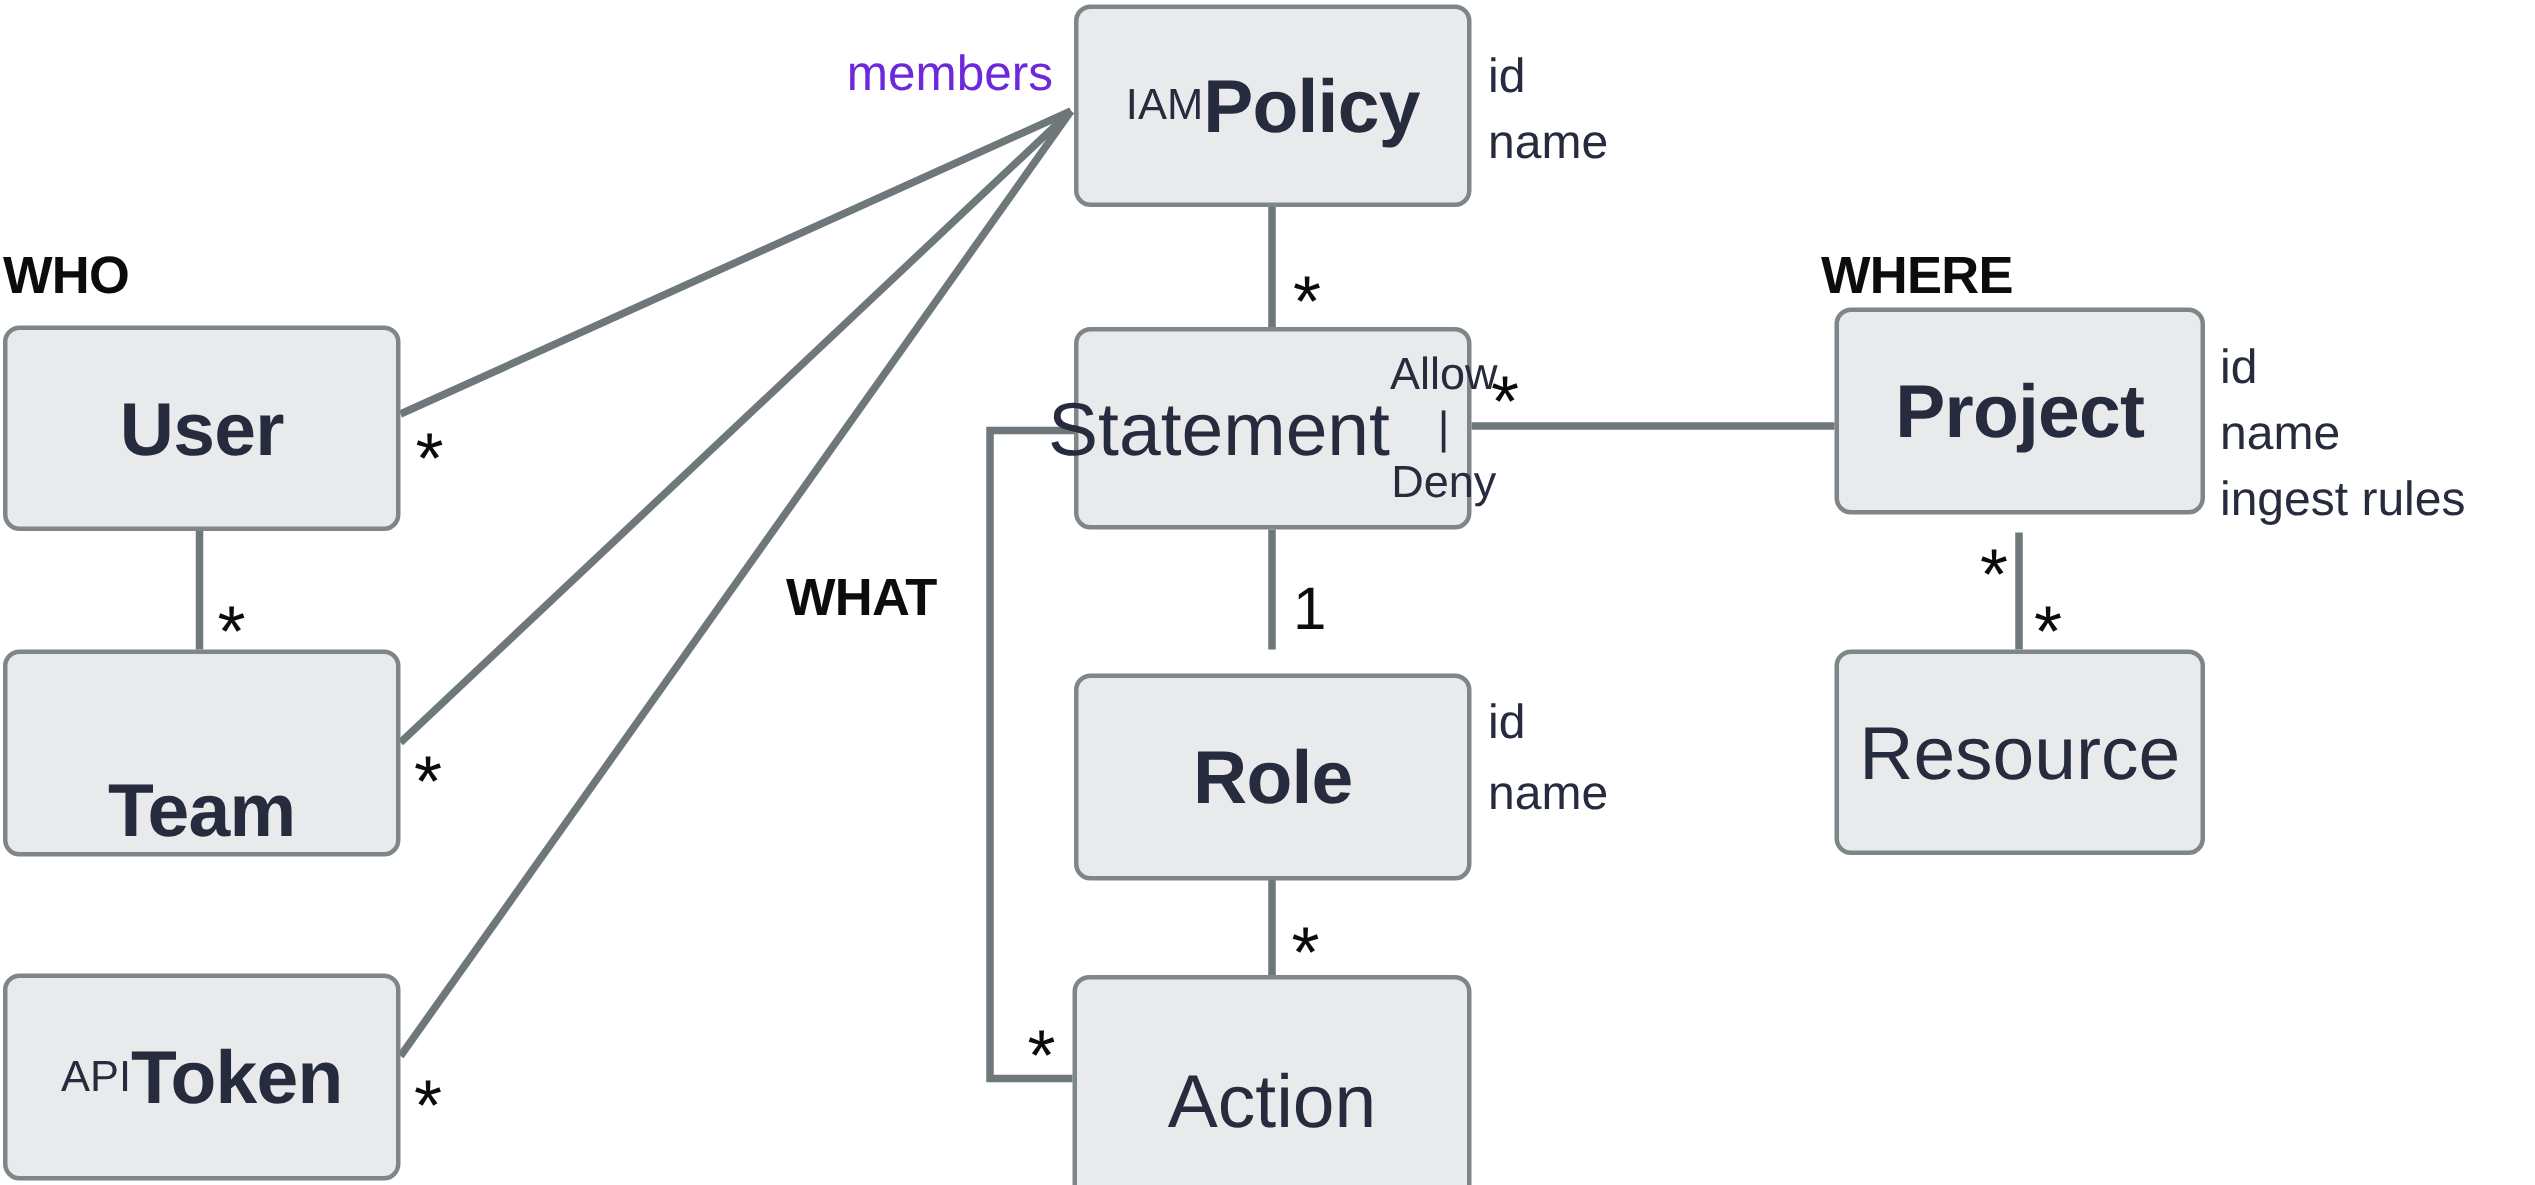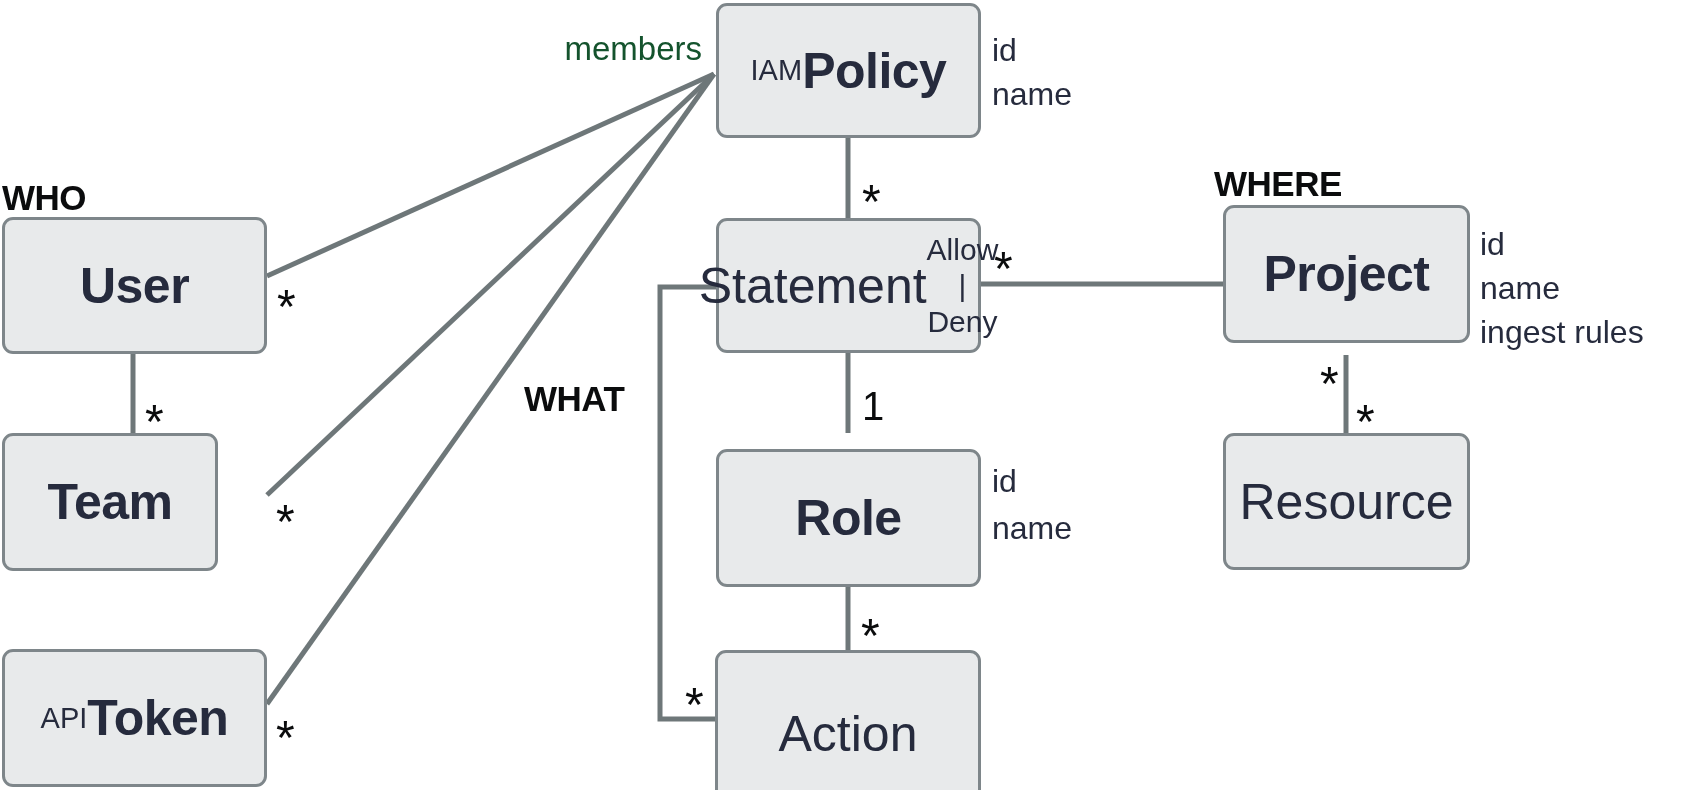--- a/index.html
+++ b/index.html
@@ -45,21 +45,21 @@
     z-index: 3;
     color: #262b3d;
     font-size: 32px;
     line-height: 44px;
     font-weight: 400;
     white-space: nowrap;
   }
   .rel-label {
     position: absolute;
     z-index: 3;
-    color: #14532d;
+    color: #6d28d9;
     font-size: 33px;
     line-height: 1;
     font-weight: 400;
     text-align: right;
     white-space: nowrap;
   }
   .mult {
     position: absolute;
     z-index: 3;
     color: #0b0c0d;
@@ -83,31 +83,31 @@
       <path d="M133,354 L133,433"></path>
       <path d="M848,138 L848,218"></path>
       <path d="M848,353 L848,433"></path>
       <path d="M848,571 L848,650"></path>
       <path d="M981,284 L1223,284"></path>
       <path d="M1346,355 L1346,433"></path>
       <path d="M716,287 L660,287 L660,719 L715,719"></path>
     </g>
   </svg>
 
-  <div class="group-label" style="left:2px; top:180px;">WHO</div>
+  <div class="group-label" style="left:2px; top:166px;">WHO</div>
   <div class="group-label" style="left:524px; top:381px;">WHAT</div>
   <div class="group-label" style="left:1214px; top:166px;">WHERE</div>
 
   <div class="rel-label" style="left:470px; top:32px; width:232px;">members</div>
 
   <div class="entity" style="left:2px; top:217px; width:265px; height:137px;">
     <div class="name-lg">User</div>
   </div>
 
-  <div class="entity" style="left:2px; top:433px; width:216px; height:138px;">
+  <div class="entity" style="left:2px; top:433px; width:265px; height:138px;align-items:flex-end;">
     <div class="name-lg">Team</div>
   </div>
 
   <div class="entity" style="left:2px; top:649px; width:265px; height:138px;">
     <div class="kicker">API</div>
     <div class="name-lg">Token</div>
   </div>
 
   <div class="entity" style="left:716px; top:3px; width:265px; height:135px;">
     <div class="kicker">IAM</div>

